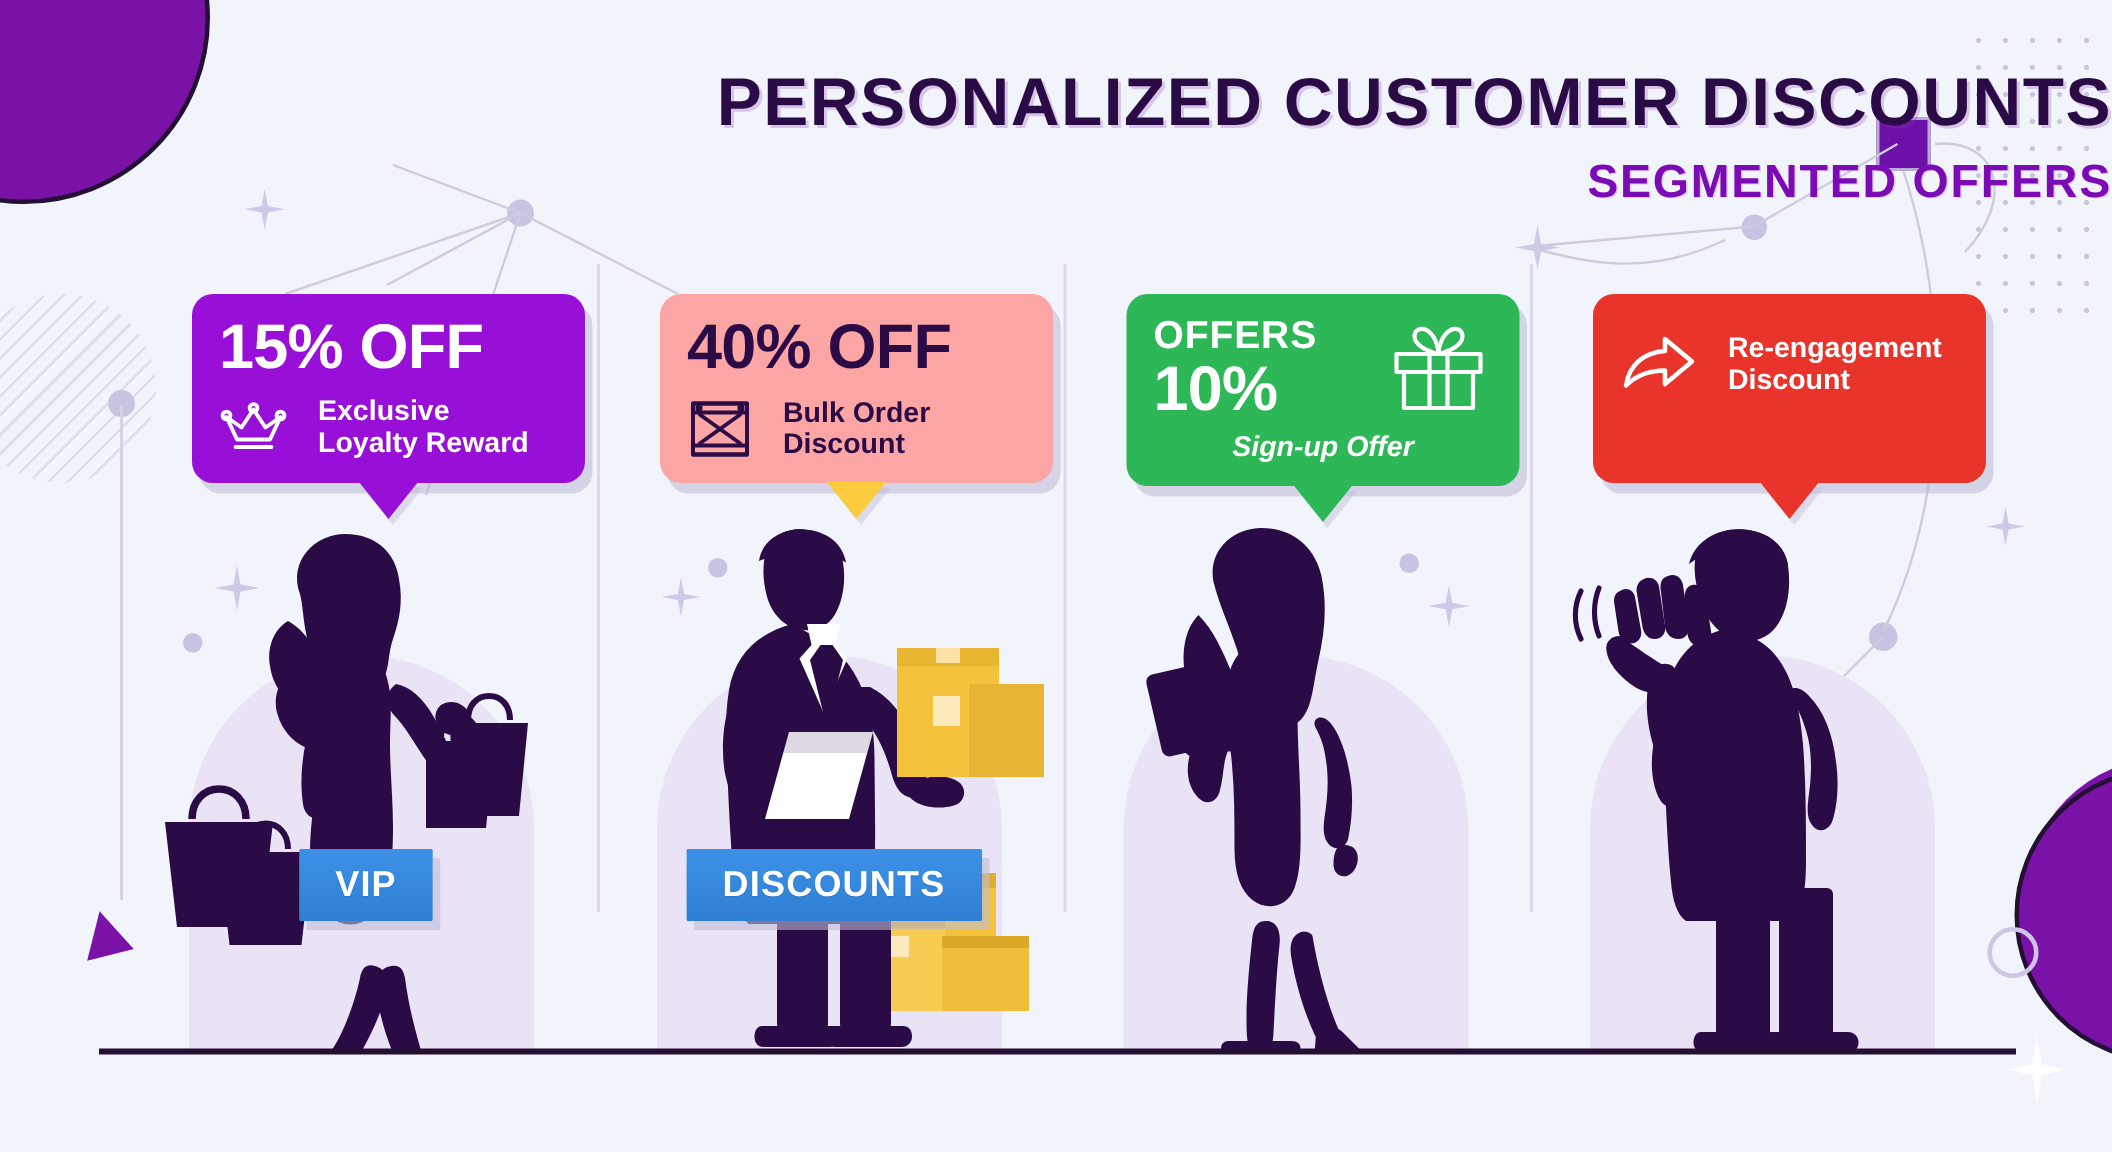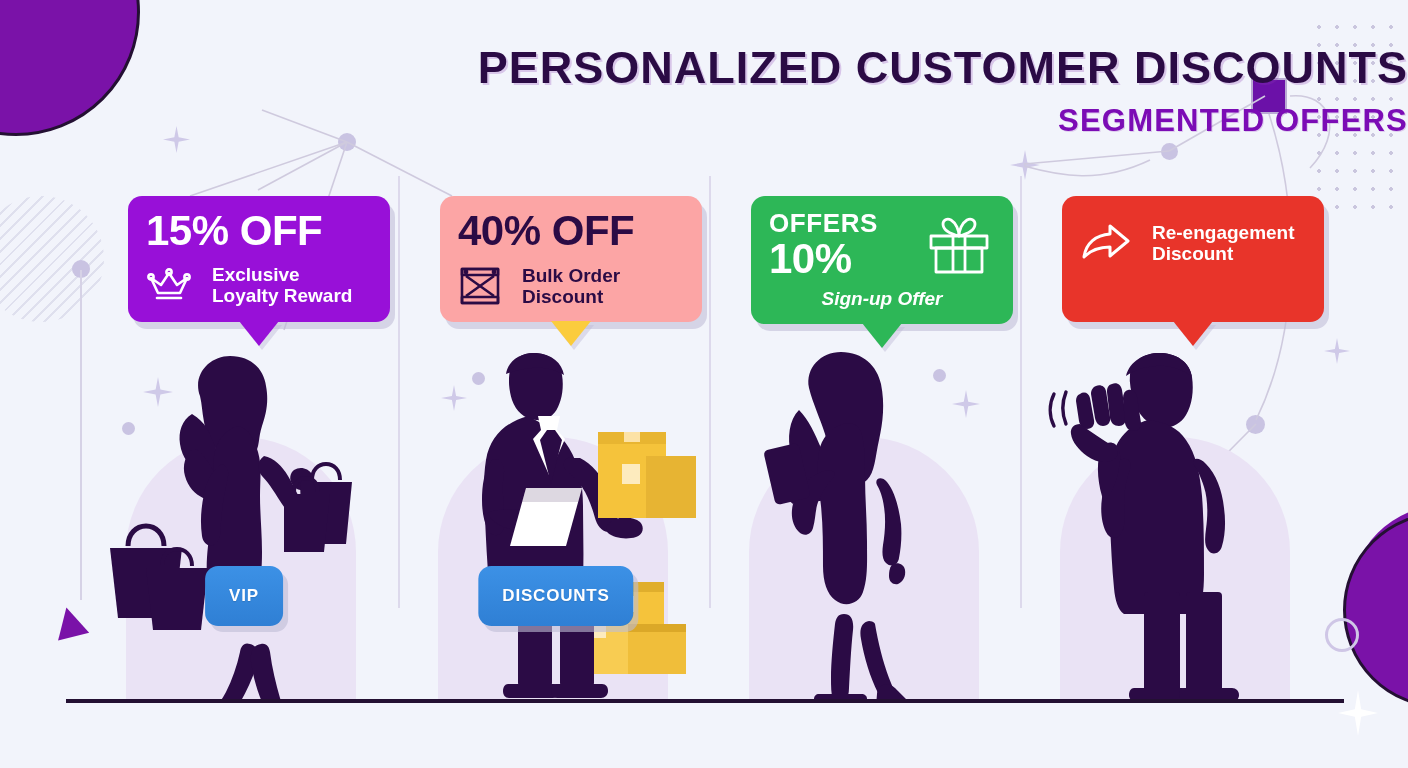--- a/index.html
+++ b/index.html
@@ -124,22 +124,22 @@
     position:absolute; left:38px; top:437px; width:230px; height:263px;
     background:#EAE3F5; border-radius:115px 115px 0 0;
   }
   .figure { position:absolute; left:0; top:352px; width:312px; height:350px; }
   .figure svg { display:block; width:312px; height:350px; }
 
   
   .pill {
     position:absolute; left:50%; top:566px; transform:translateX(-50%);
     background:linear-gradient(180deg,#3C91E6 0%,#2F7FD4 100%);
-    color:#fff; font-size:17px; font-weight:bold; letter-spacing:.8px;
-    padding:20px 24px; border-radius:13px; white-space:nowrap;
+    color:#fff; font-size:24px; font-weight:bold; letter-spacing:.8px;
+    padding:10px 24px; border-radius:1px; white-space:nowrap;
     box-shadow:5px 6px 0 rgba(190,188,214,.6);
     text-shadow:0 1px 1px rgba(0,0,0,.12);
   }
 </style>
 </head>
 <body>
 
 <div id="stage">
 
   <div class="decor blob-tl-inner"></div>

